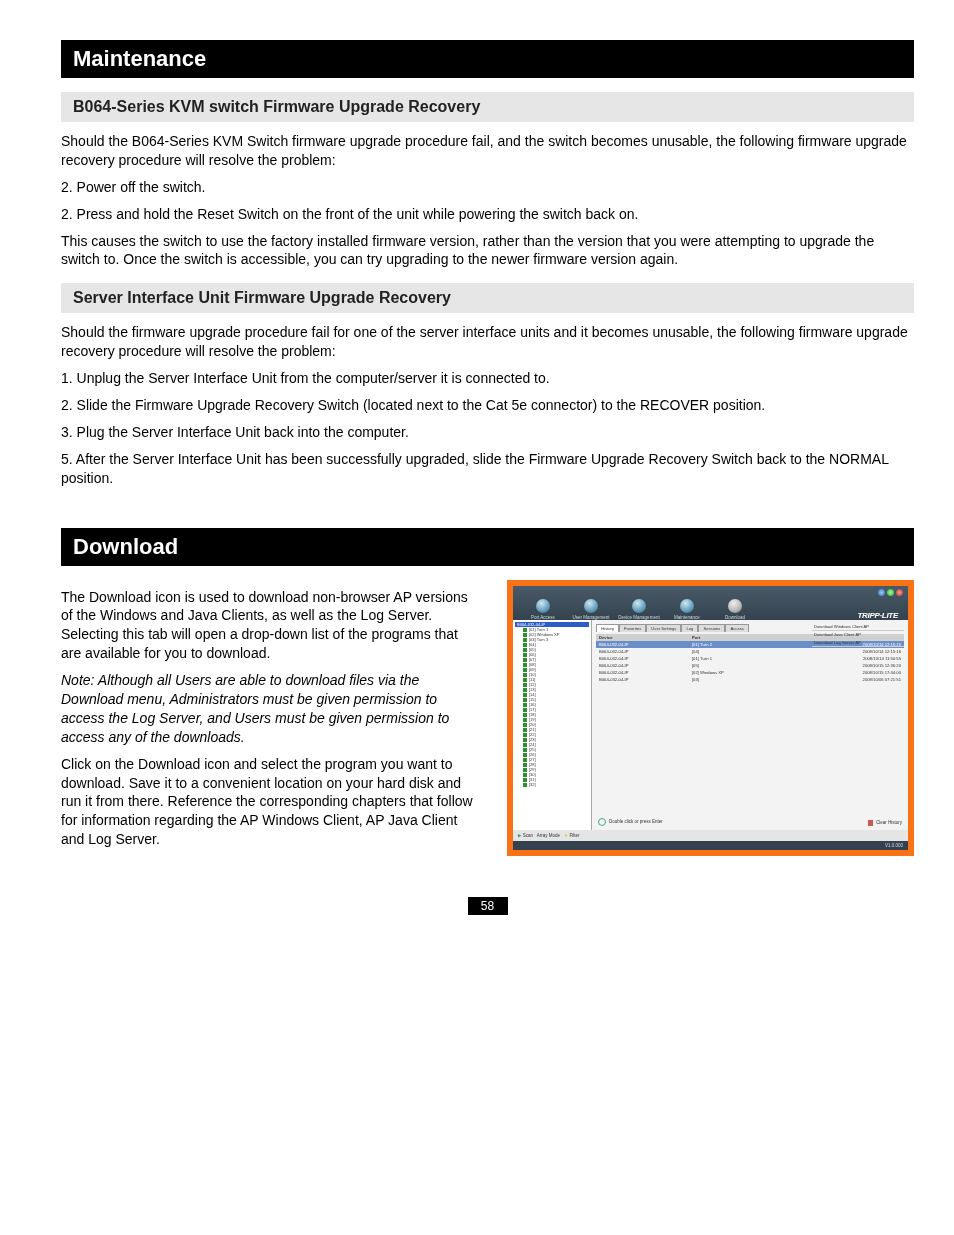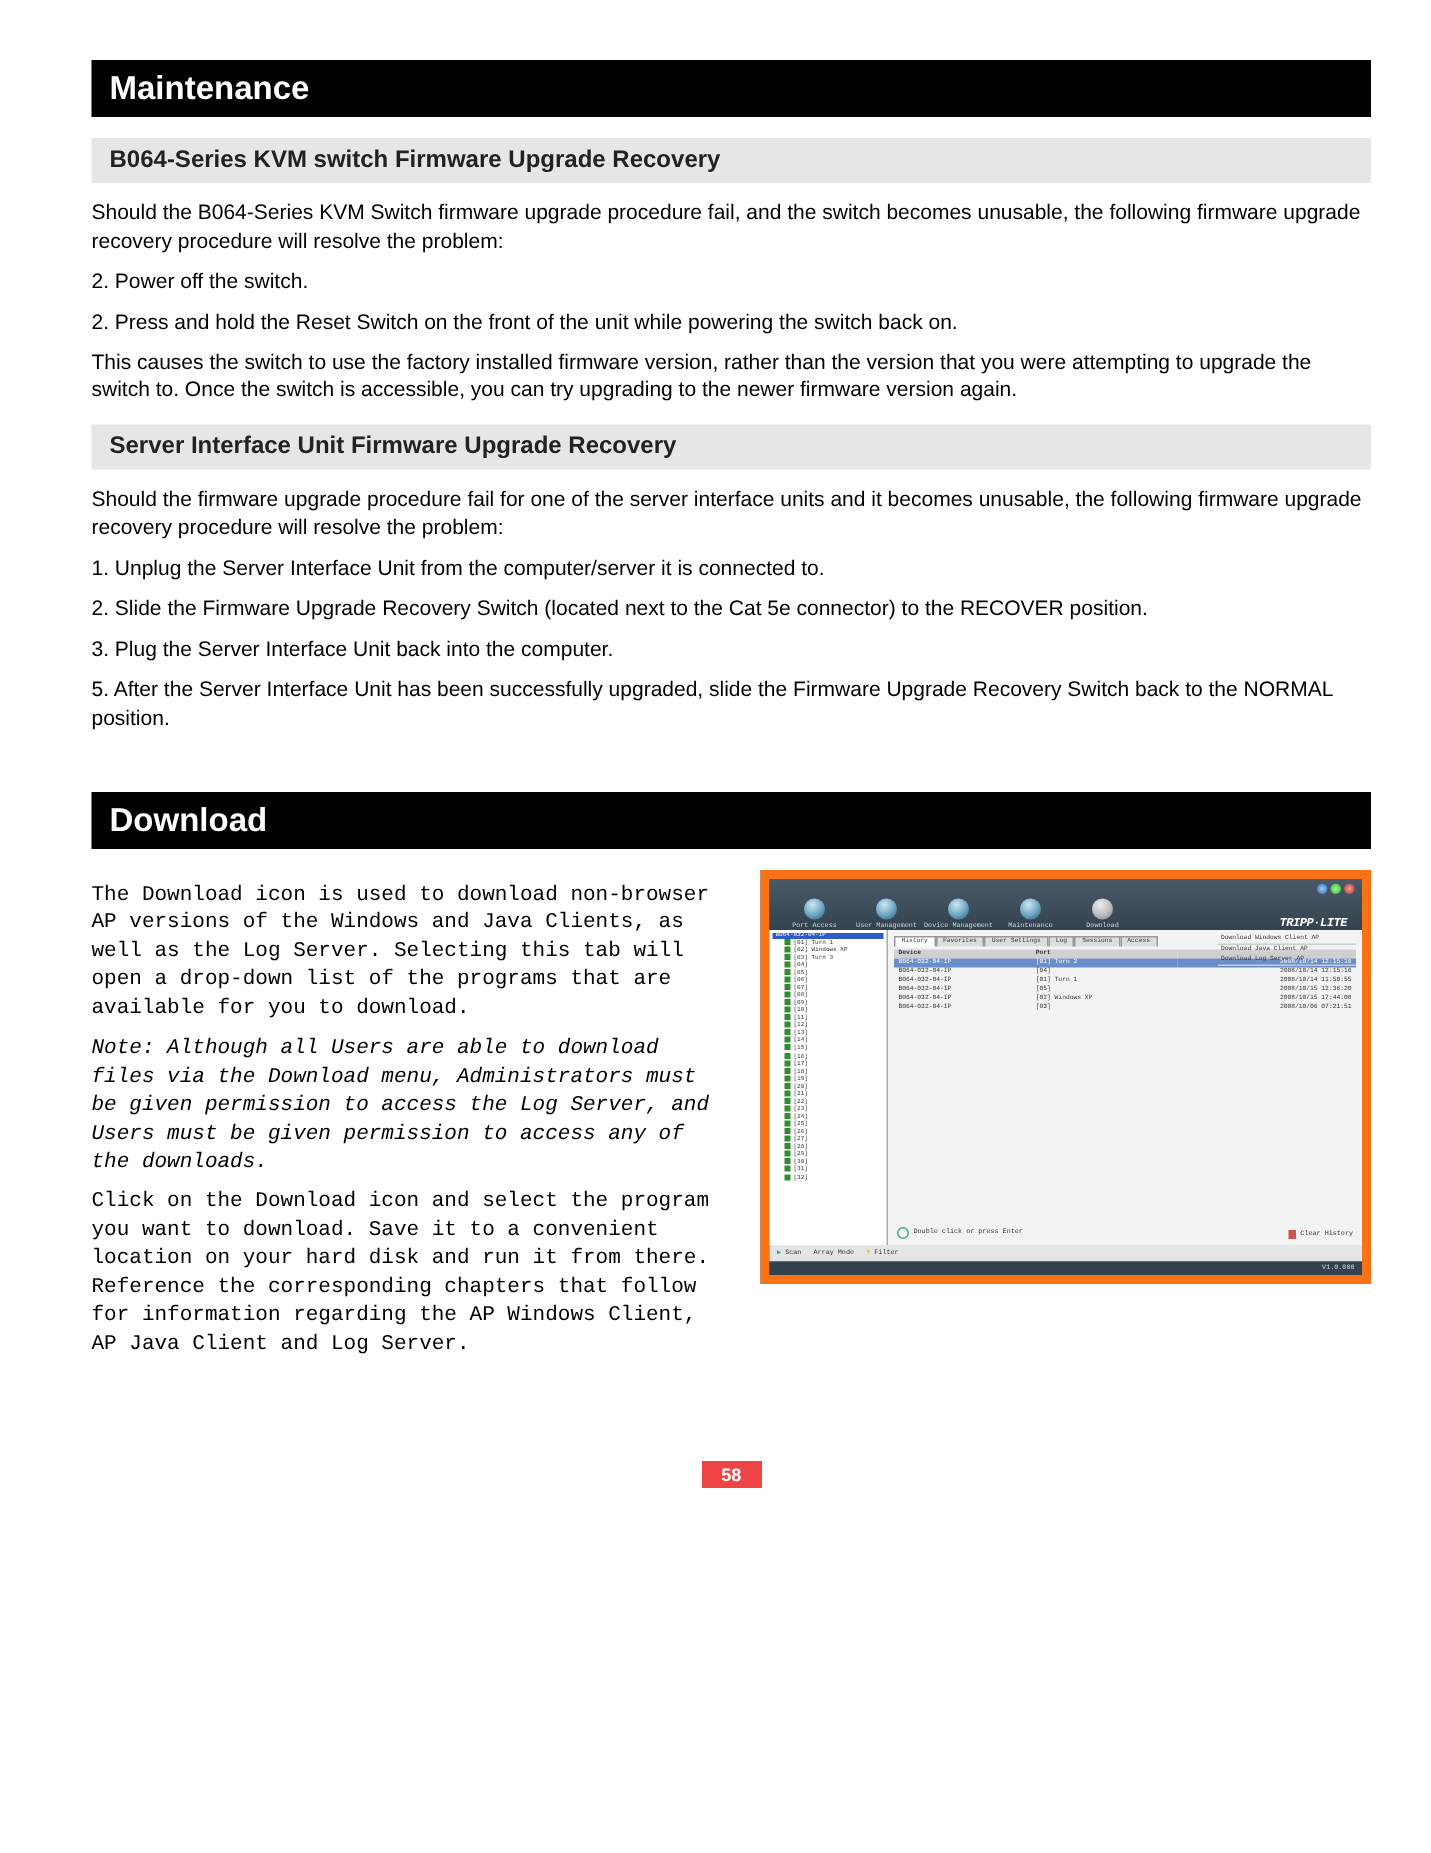--- a/index.html
+++ b/index.html
@@ -34,21 +34,20 @@
     line-height: 1.35;
     margin: 8px 0;
   }
   .body-text .italic {
     font-style: italic;
   }
   .download-row {
     display: flex;
     align-items: flex-start;
     gap: 29px;
-    font-family: Liberation Mono, monospace;
   }
   .download-left {
     flex: 1;
   }
   .screenshot-box {
     width: 395px;
     border: 6px solid #f97316;
     background: #3a4a58;
     font-size: 4px;
     color: #fff;
@@ -190,26 +189,26 @@
   .shot-version {
     text-align: right;
     font-size: 4.5px;
     padding: 2px 5px;
     background: #33424e;
     color: #cfd8dc;
   }
   .page-number {
     display: block;
     width: 40px;
-    margin: 60px auto 0;
-    background: #ef4444;
+    margin: 40px auto 0;
+    background: #000000;
     color: #fff;
     text-align: center;
     font-size: 12px;
-    font-weight: bold;
+    font-weight: normal;
     padding: 2px 0;
   }
 </style>
 </head>
 <body>
 
 <div class="page">
   <h1 class="section-title">Maintenance</h1>
 
   <div class="subsection-title">B064-Series KVM switch Firmware Upgrade Recovery</div>

